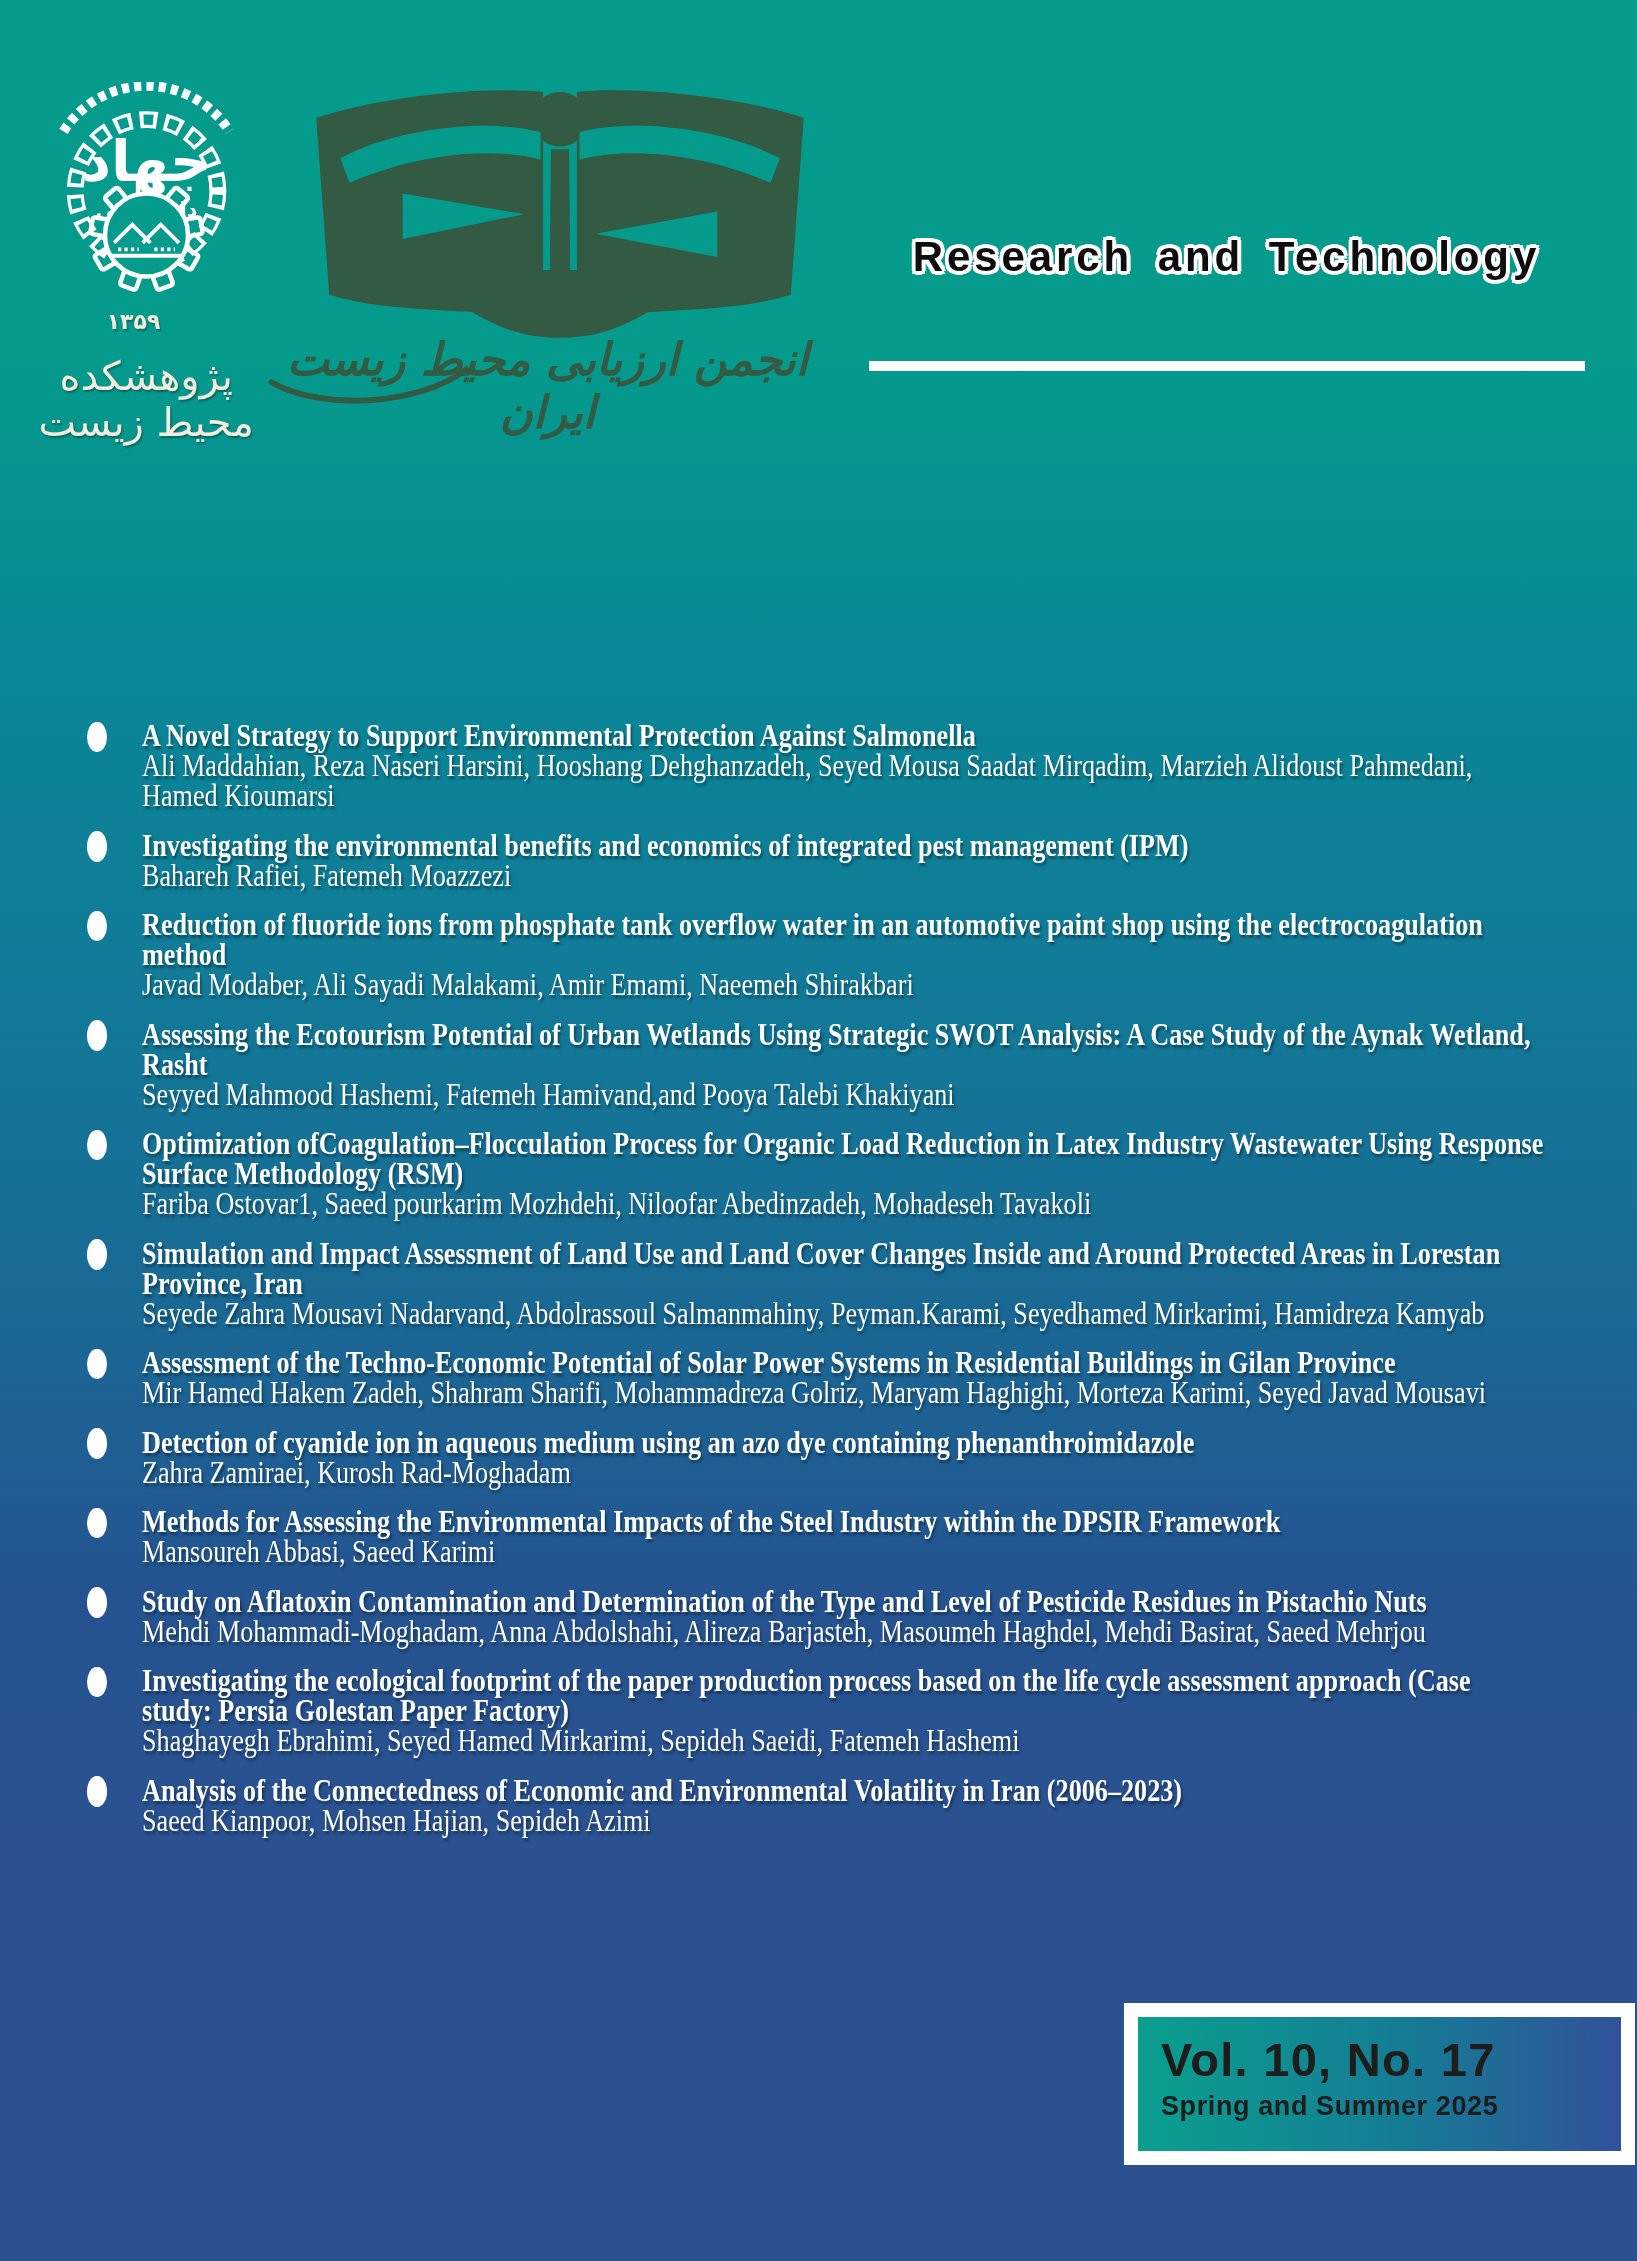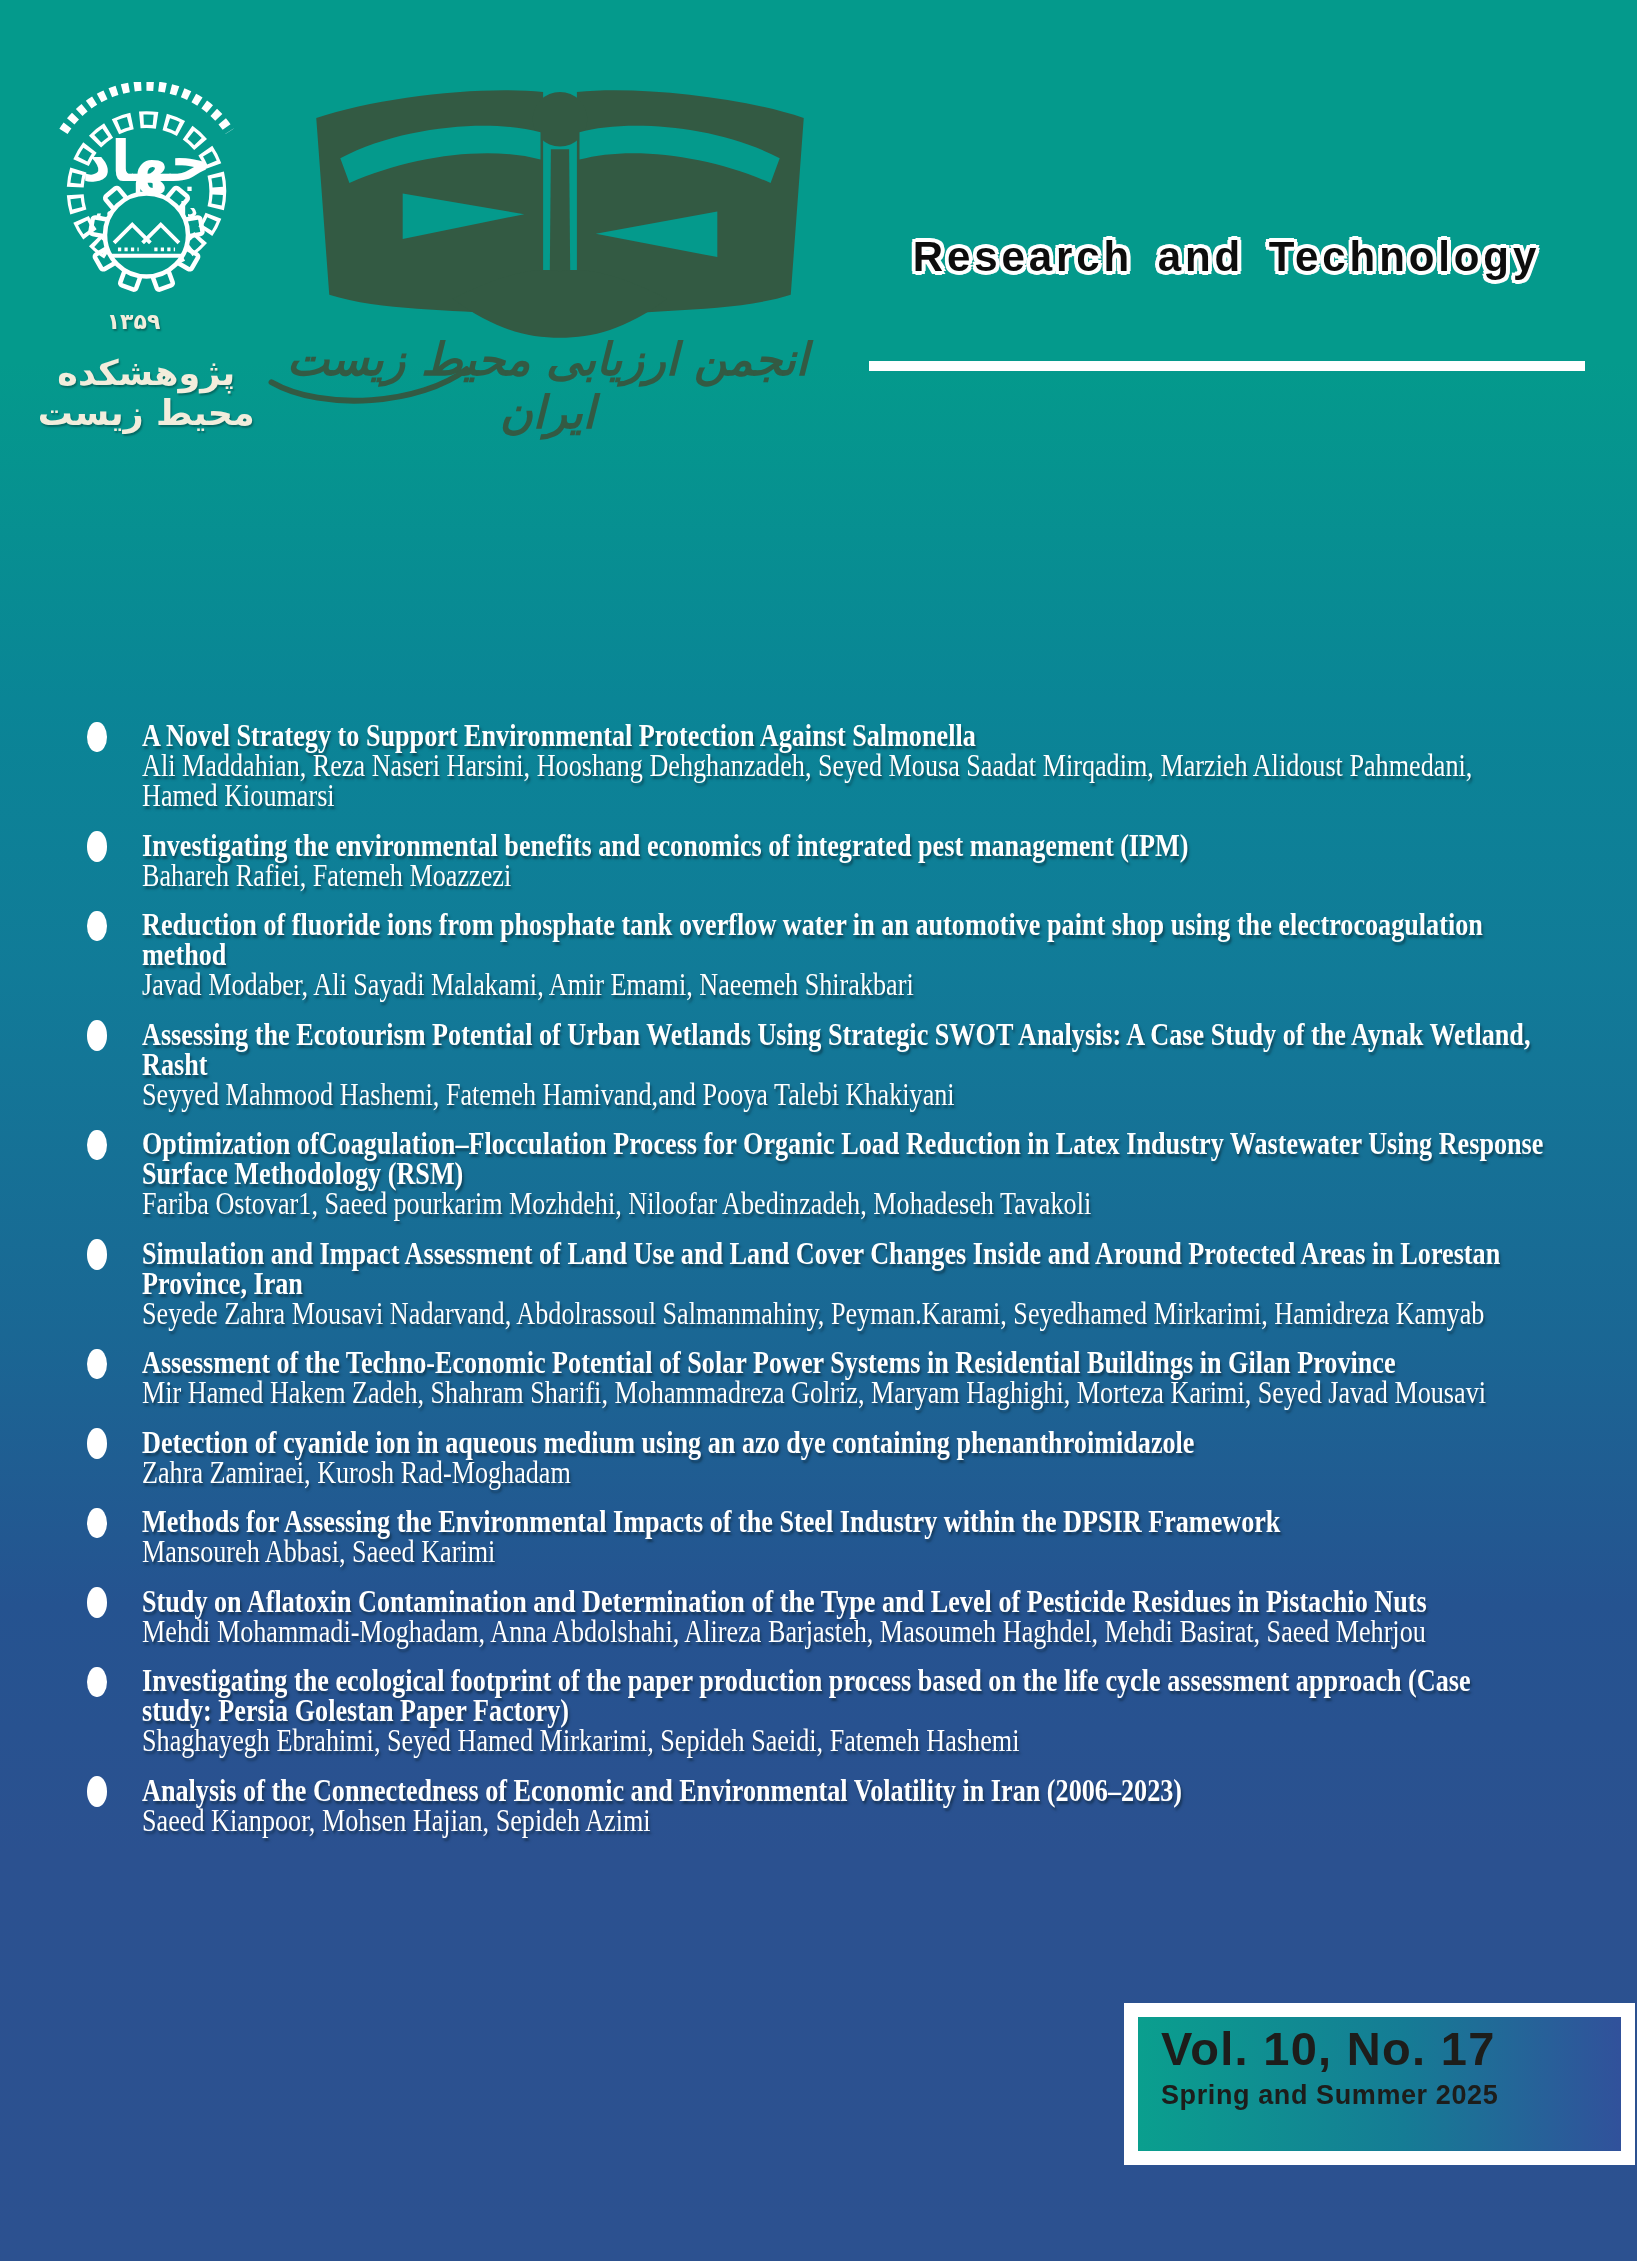--- a/index.html
+++ b/index.html
@@ -5,21 +5,21 @@
   html,body{margin:0;padding:0;background:#222;}
   .page{position:relative;width:1637px;height:2261px;overflow:hidden;
     background:linear-gradient(180deg,#049a8c 0%,#049a8c 16%,#0a8596 31%,#117b98 43%,#1a6794 59%,#255390 71%,#2b5190 82%,#2c5190 100%);
     font-family:"Liberation Sans",sans-serif;}
   
   .emblem-svg{position:absolute;left:36px;top:82px;width:221px;height:227px;}
   .year{position:absolute;left:62px;top:309px;width:143px;text-align:center;
     font-family:"DejaVu Sans",sans-serif;font-weight:bold;font-size:22px;color:#f2eddc;
     text-shadow:1.3px 1.9px 1.9px rgba(0,0,0,.3);}
   .institute{position:absolute;left:16.2px;top:353px;width:260px;text-align:center;direction:rtl;
-    font-family:"DejaVu Sans",sans-serif;font-weight:bold;font-size:35px;color:#f2eddc;
+    font-family:"DejaVu Sans",sans-serif;font-weight:normal;font-size:40px;color:#f2eddc;
     text-shadow:1.3px 1.9px 1.9px rgba(0,0,0,.3);}
   .eia-svg{position:absolute;left:300px;top:79px;width:520px;height:260px;}
   .calligraphy{position:absolute;left:273px;top:333px;width:549px;text-align:center;direction:rtl;
     font-family:"DejaVu Sans",sans-serif;font-weight:bold;font-style:italic;font-size:45px;color:#335a43;}
   .swash-svg{position:absolute;left:265px;top:364px;width:208px;height:52px;}
   .journal-title{position:absolute;left:864px;top:229px;width:725px;text-align:center;
     font-weight:bold;font-size:42px;line-height:56px;letter-spacing:3.9px;word-spacing:9px;color:#0d0d0d;
     text-shadow:-3.2px -3.2px 0 #fff,3.2px -3.2px 0 #fff,-3.2px 3.2px 0 #fff,3.2px 3.2px 0 #fff,
                 -3.9px 0 0 #fff,3.9px 0 0 #fff,0 -3.9px 0 #fff,0 3.9px 0 #fff;}
   .title-bar{position:absolute;left:869px;top:361px;width:716px;height:9.7px;background:#ffffff;}
@@ -30,21 +30,21 @@
   .a-text{width:1715px;transform:scaleX(0.818);transform-origin:left top;
     font-family:"Liberation Serif",serif;color:#ffffff;font-size:32px;line-height:30px;
     text-shadow:1.9px 2.6px 2.6px rgba(5,25,35,.5);}
   .a-title{font-weight:bold;}
   .a-authors{font-weight:normal;}
   
   .issue-frame{position:absolute;left:1124px;top:2003px;width:511px;height:162px;background:#ffffff;}
   .issue-inner{position:absolute;left:13.6px;top:13.6px;right:13.6px;bottom:13.6px;
     background:linear-gradient(90deg,#0a9f8e 0%,#157c95 55%,#31519b 100%);
     color:#1d1d1b;padding-left:23.4px;box-sizing:border-box;}
-  .issue-vol{font-weight:bold;font-size:47px;line-height:52px;margin-top:6px;letter-spacing:1.3px;}
+  .issue-vol{font-weight:bold;font-size:47px;line-height:52px;margin-top:17px;letter-spacing:1.3px;}
   .issue-season{font-weight:bold;font-size:27px;line-height:40px;letter-spacing:0.6px;}
 </style>
 </head>
 <body>
 
 <div class="page">
 
   <svg class="emblem-svg" viewBox="0 0 340 350">
     <path d="M 42 76 A 152 152 0 0 1 298 76" fill="none" stroke="#ffffff" stroke-width="15" stroke-dasharray="11 8"></path>
     <circle cx="170" cy="168" r="110" fill="none" stroke="#ffffff" stroke-width="26" stroke-dasharray="27 12"></circle>

